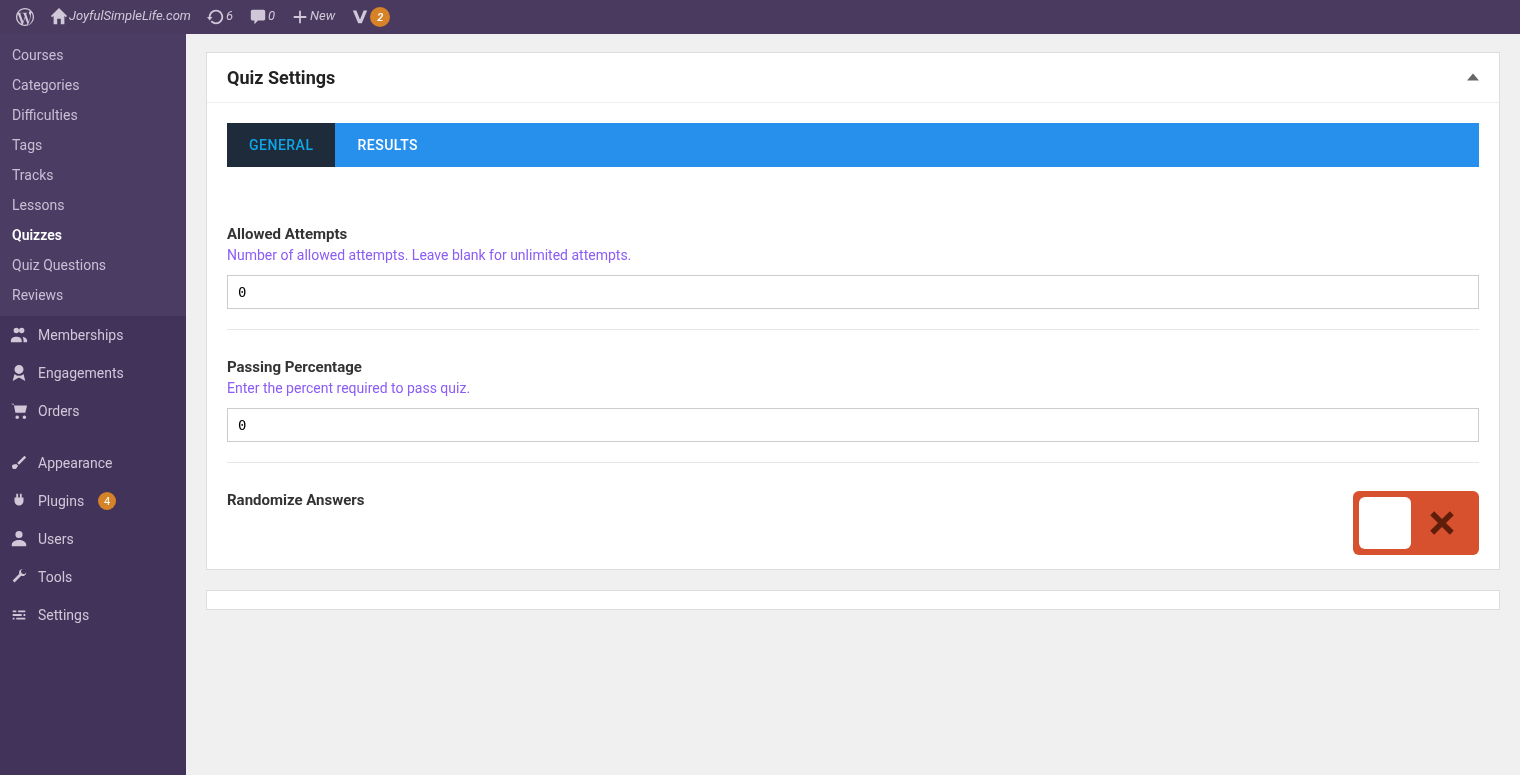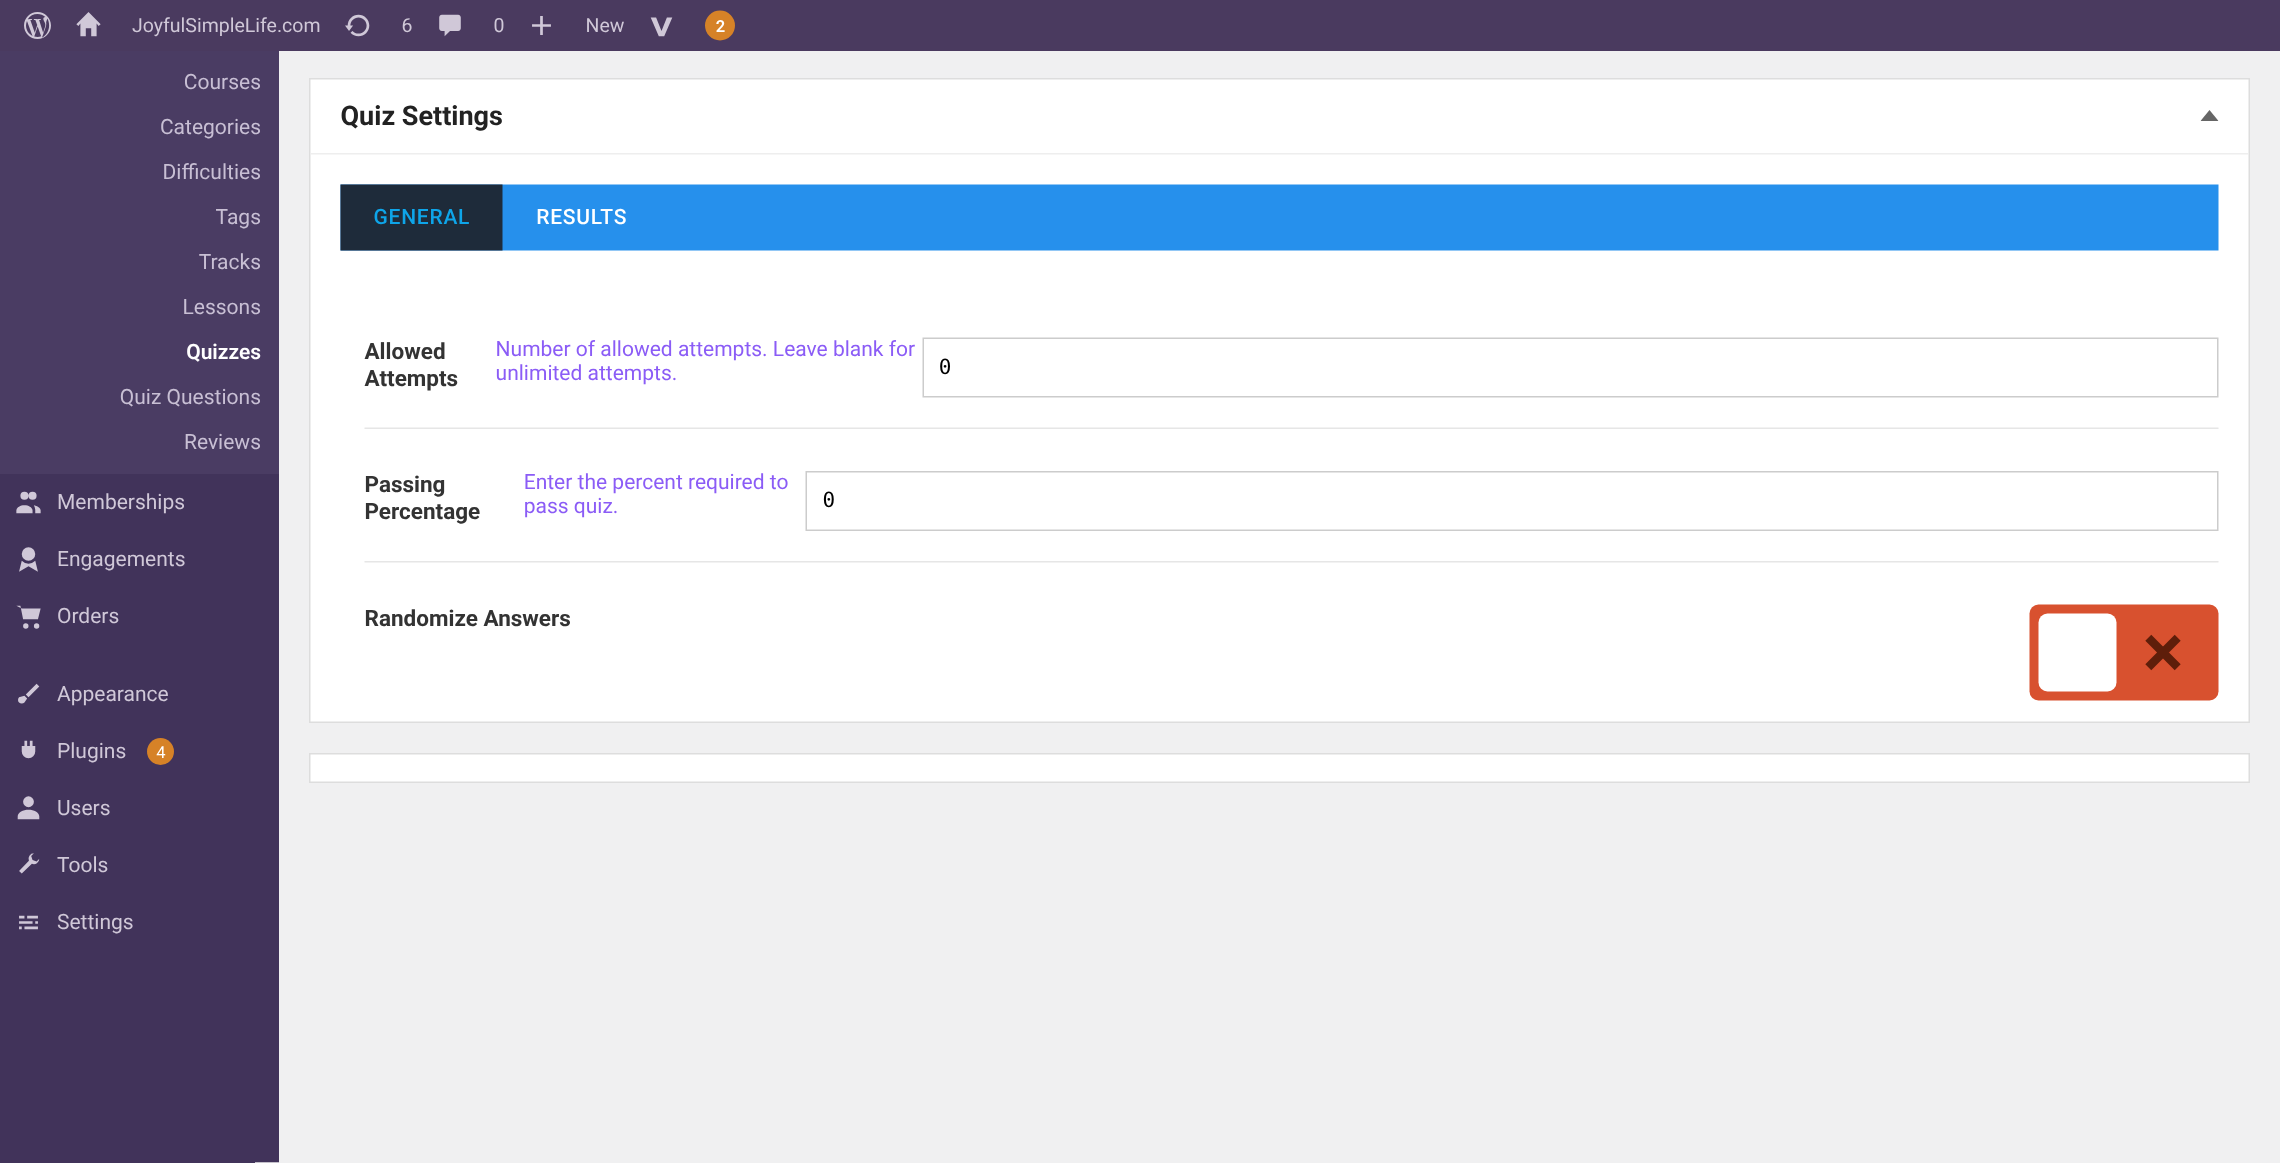--- a/index.html
+++ b/index.html
@@ -1,50 +1,50 @@
 <!DOCTYPE html>
 <html><head>
 <meta charset="utf-8">
 <style>
 * { margin: 0; padding: 0; box-sizing: border-box; font-family: -apple-system, BlinkMacSystemFont, "Segoe UI", Roboto, sans-serif; }
 body { background: #f0f0f1; width: 1520px; height: 775px; overflow: hidden; }
 
 
 .admin-bar { height: 34px; background: #4a3a5f; color: #d0c8d8; display: flex; align-items: center; padding: 0 8px; font-size: 13px; }
-.admin-bar .ab-item { display: flex; align-items: center; padding: 0 8px; gap: 20px; cursor: pointer; }
+.admin-bar .ab-item { display: flex; padding: 0 8px; gap: 1px; cursor: pointer; font-style: italic; }
 .admin-bar svg { width: 18px; height: 18px; fill: currentColor; flex-shrink: 0; }
 .badge-orange { background: #d68227; color: #fff; border-radius: 50%; width: 20px; height: 20px; display: inline-flex; align-items: center; justify-content: center; font-size: 11px; font-weight: 600; }
 
 
 .wrap { display: flex; height: calc(100% - 34px); }
 
 
 .sidebar { width: 186px; background: #41335a; color: #d0c8d8; font-size: 14px; overflow-y: auto; }
 .sidebar .submenu { background: #4a3c63; padding: 6px 0; }
-.sidebar .submenu .sub-item { padding: 7px 12px; color: #c8bfd4; cursor: pointer; text-align: right; }
+.sidebar .submenu .sub-item { padding: 7px 12px; color: #c8bfd4; cursor: pointer; }
 .sidebar .submenu .sub-item.current { color: #fff; font-weight: 600; }
 .sidebar .menu-item { display: flex; align-items: center; gap: 10px; padding: 10px 10px; cursor: pointer; }
 .sidebar .menu-item svg { width: 18px; height: 18px; fill: currentColor; flex-shrink: 0; }
 .sidebar .menu-sep { height: 14px; }
 .badge-small { background: #d68227; color: #fff; border-radius: 9px; min-width: 18px; height: 18px; display: inline-flex; align-items: center; justify-content: center; font-size: 11px; padding: 0 5px; margin-left: 4px; }
 
 
 .content { flex: 1; padding: 18px 20px; overflow-y: auto; }
 .panel { background: #fff; border: 1px solid #ddd; margin-bottom: 20px; }
 .panel-header { display: flex; justify-content: space-between; align-items: center; padding: 14px 20px; border-bottom: 1px solid #eee; }
 .panel-header h2 { font-size: 18px; font-weight: 700; color: #222; }
 .toggle-collapse { cursor: pointer; color: #666; }
 .toggle-collapse svg { width: 12px; height: 12px; fill: currentColor; }
 
 .tabs-bar { display: flex; background: #2690ec; margin: 20px; }
 .tab { padding: 14px 22px; font-size: 14px; font-weight: 500; letter-spacing: 0.5px; cursor: pointer; color: #fff; }
 .tab.active { background: #1e2b3a; color: #0ea5e9; }
 
 .fields { padding: 10px 20px 40px 20px; }
-.field { padding: 28px 0 20px 0; border-bottom: 1px solid #e6e6e6; display: flex; flex-direction: row; gap: 4px; position: relative; margin-left: 16px; }
+.field { padding: 28px 0 20px 0; border-bottom: 1px solid #e6e6e6; display: flex; flex-direction: column; gap: 4px; position: relative; }
 .field:last-child { border-bottom: none; }
 .field-label { font-weight: 700; font-size: 15px; color: #333; }
 .field-desc { font-size: 14px; color: #8b5cf6; margin-bottom: 8px; }
 .field input[type="number"] { width: 100%; padding: 8px 10px; border: 1px solid #ccc; font-family: monospace; font-size: 14px; background: #fff; }
 
 .toggle-wrap { position: absolute; right: 0; top: 28px; }
 .toggle { width: 126px; height: 64px; background: #d8512f; border-radius: 6px; display: flex; align-items: center; padding: 6px; cursor: pointer; position: relative; }
 .toggle-knob { width: 52px; height: 52px; background: #fff; border-radius: 6px; }
 .toggle-x { flex: 1; display: flex; align-items: center; justify-content: center; }
 .toggle-x svg { width: 28px; height: 28px; stroke: #5e1e0a; stroke-width: 4; fill: none; }

